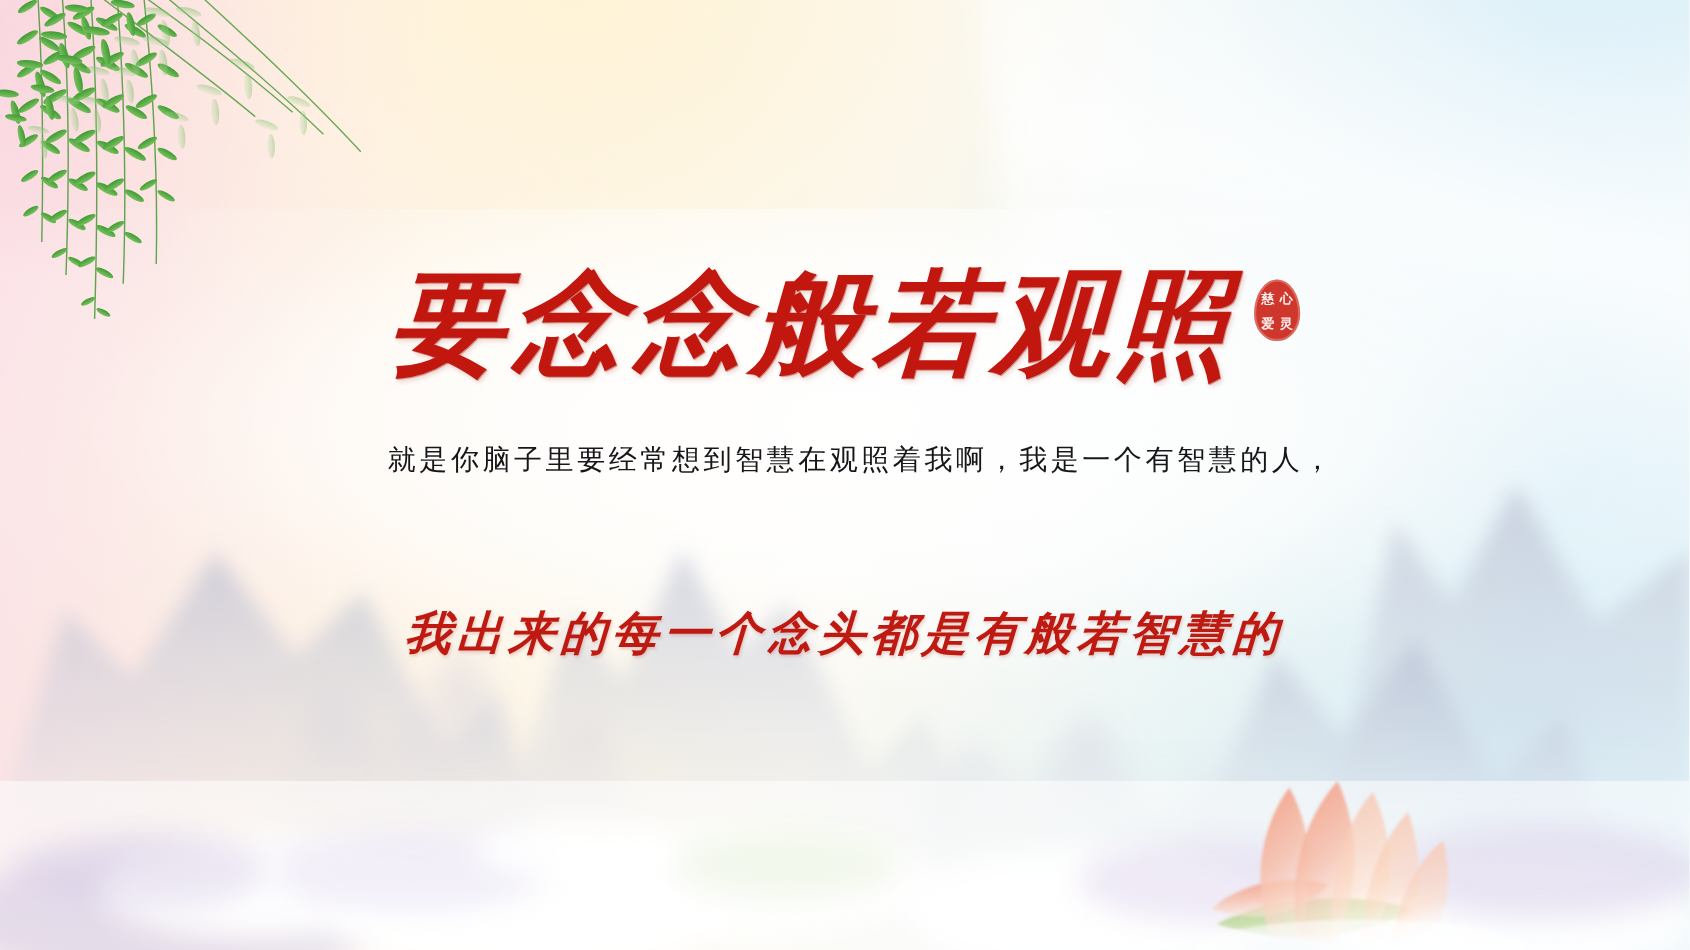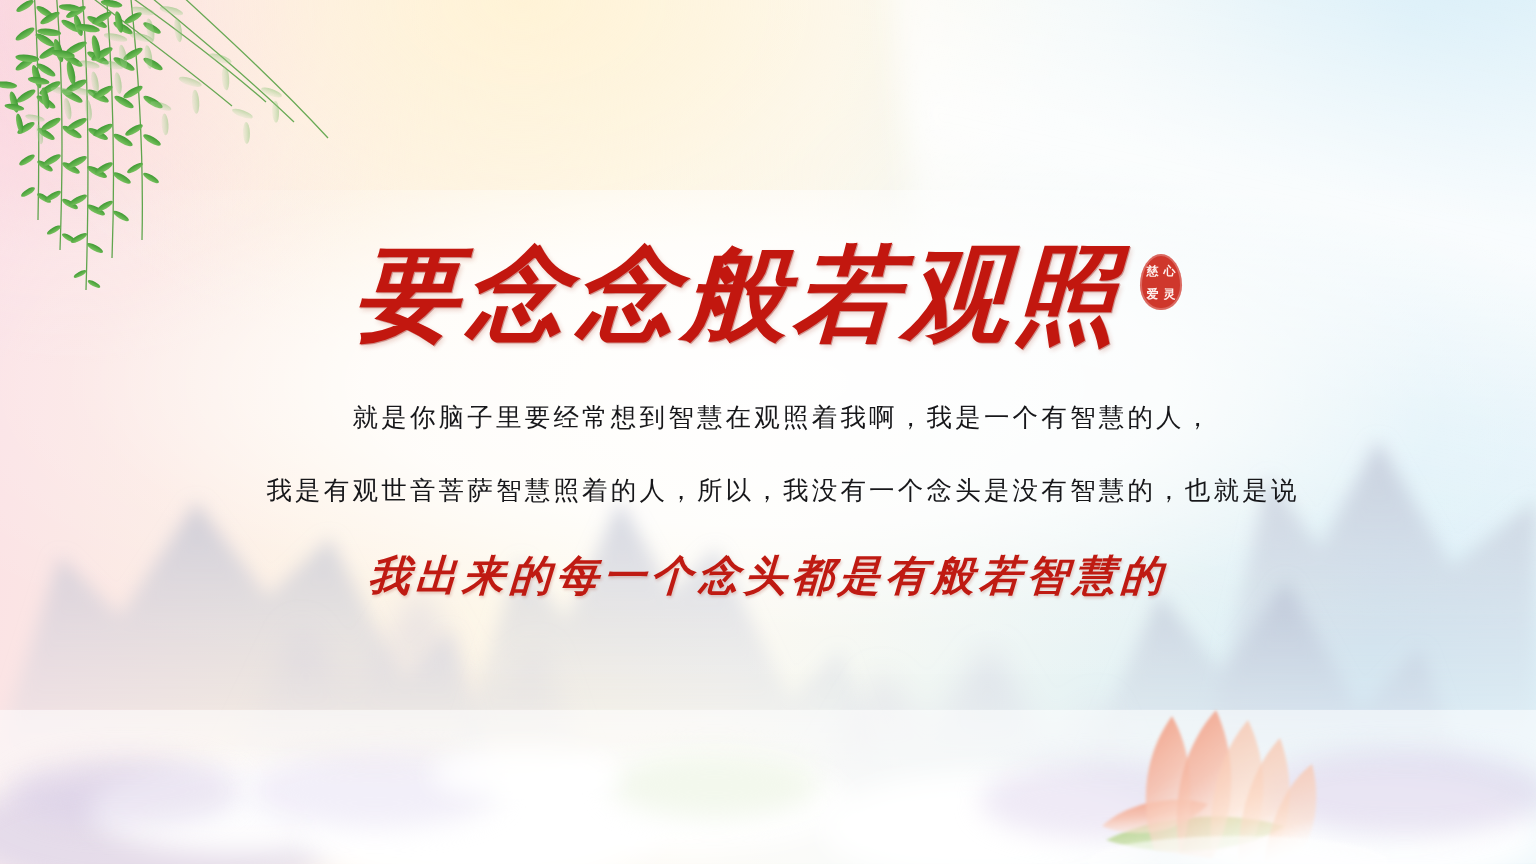--- a/index.html
+++ b/index.html
@@ -599,19 +599,18 @@
           <span>慈</span>
           <span>心</span>
           <span>爱</span>
           <span>灵</span>
         </div>
       </div>
     </div>
 
     <div class="body-line l1">就是你脑子里要经常想到智慧在观照着我啊，我是一个有智慧的人，</div>
 
-    <div class="body-line l2">我是有观世音菩萨智慧照着的人，所以，我没有一个念头是没有智慧的，也就是说</div>
 
     <div class="highlight">我出来的每一个念头都是有般若智慧的</div>
 
 
   </div>
 </div>
 
 </body></html>

